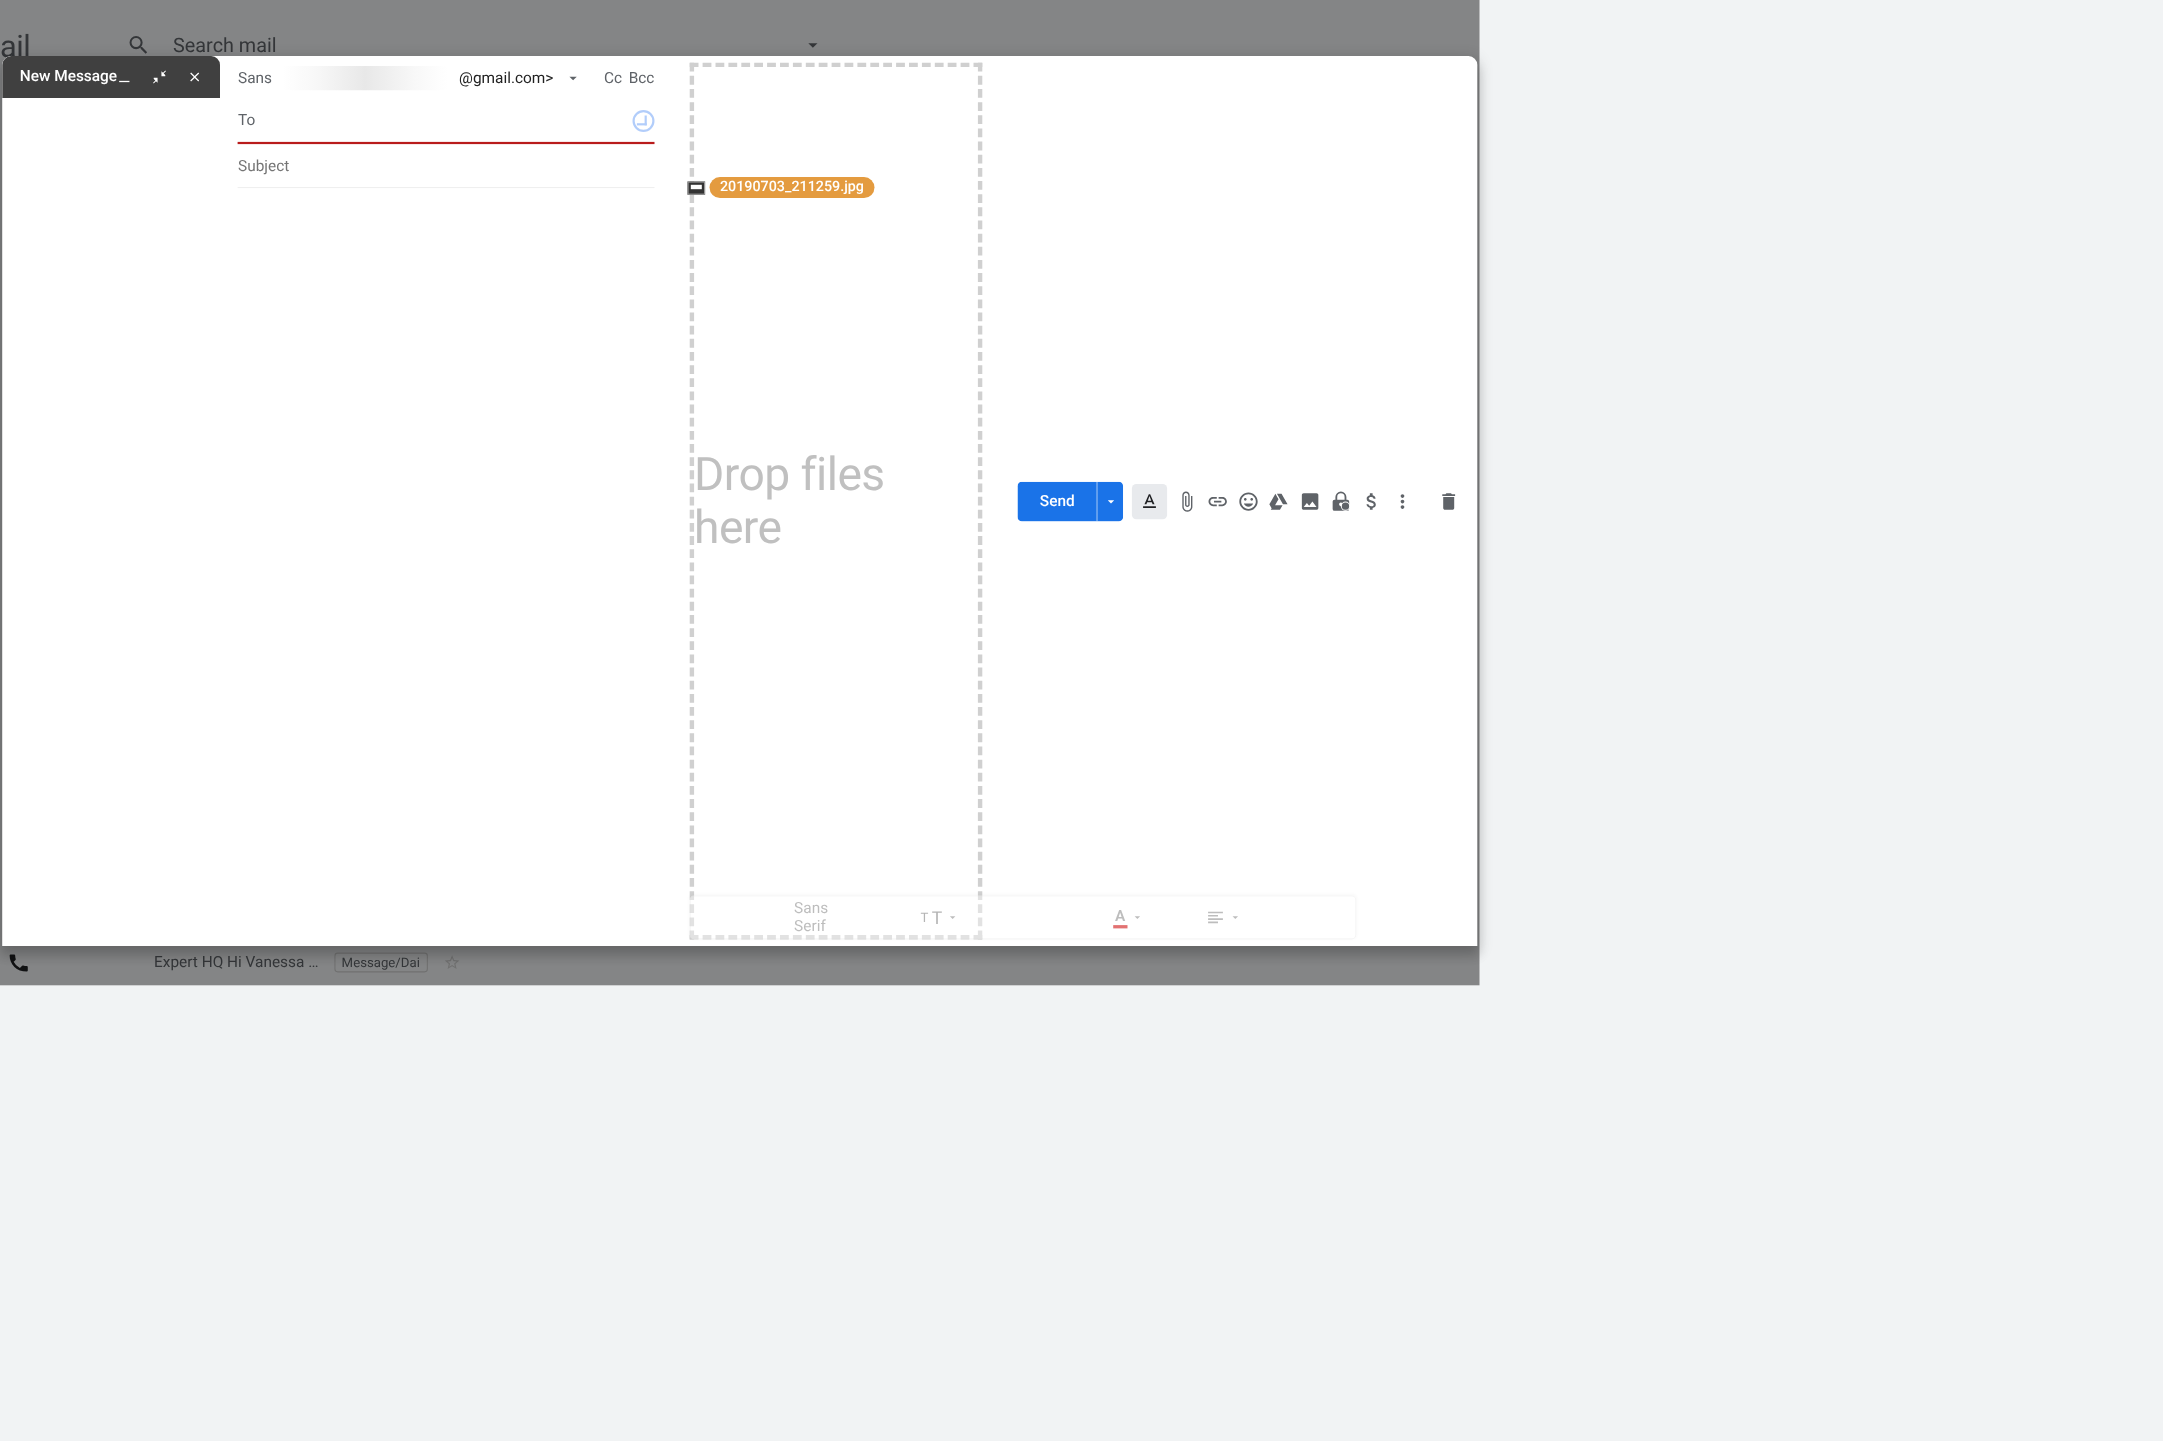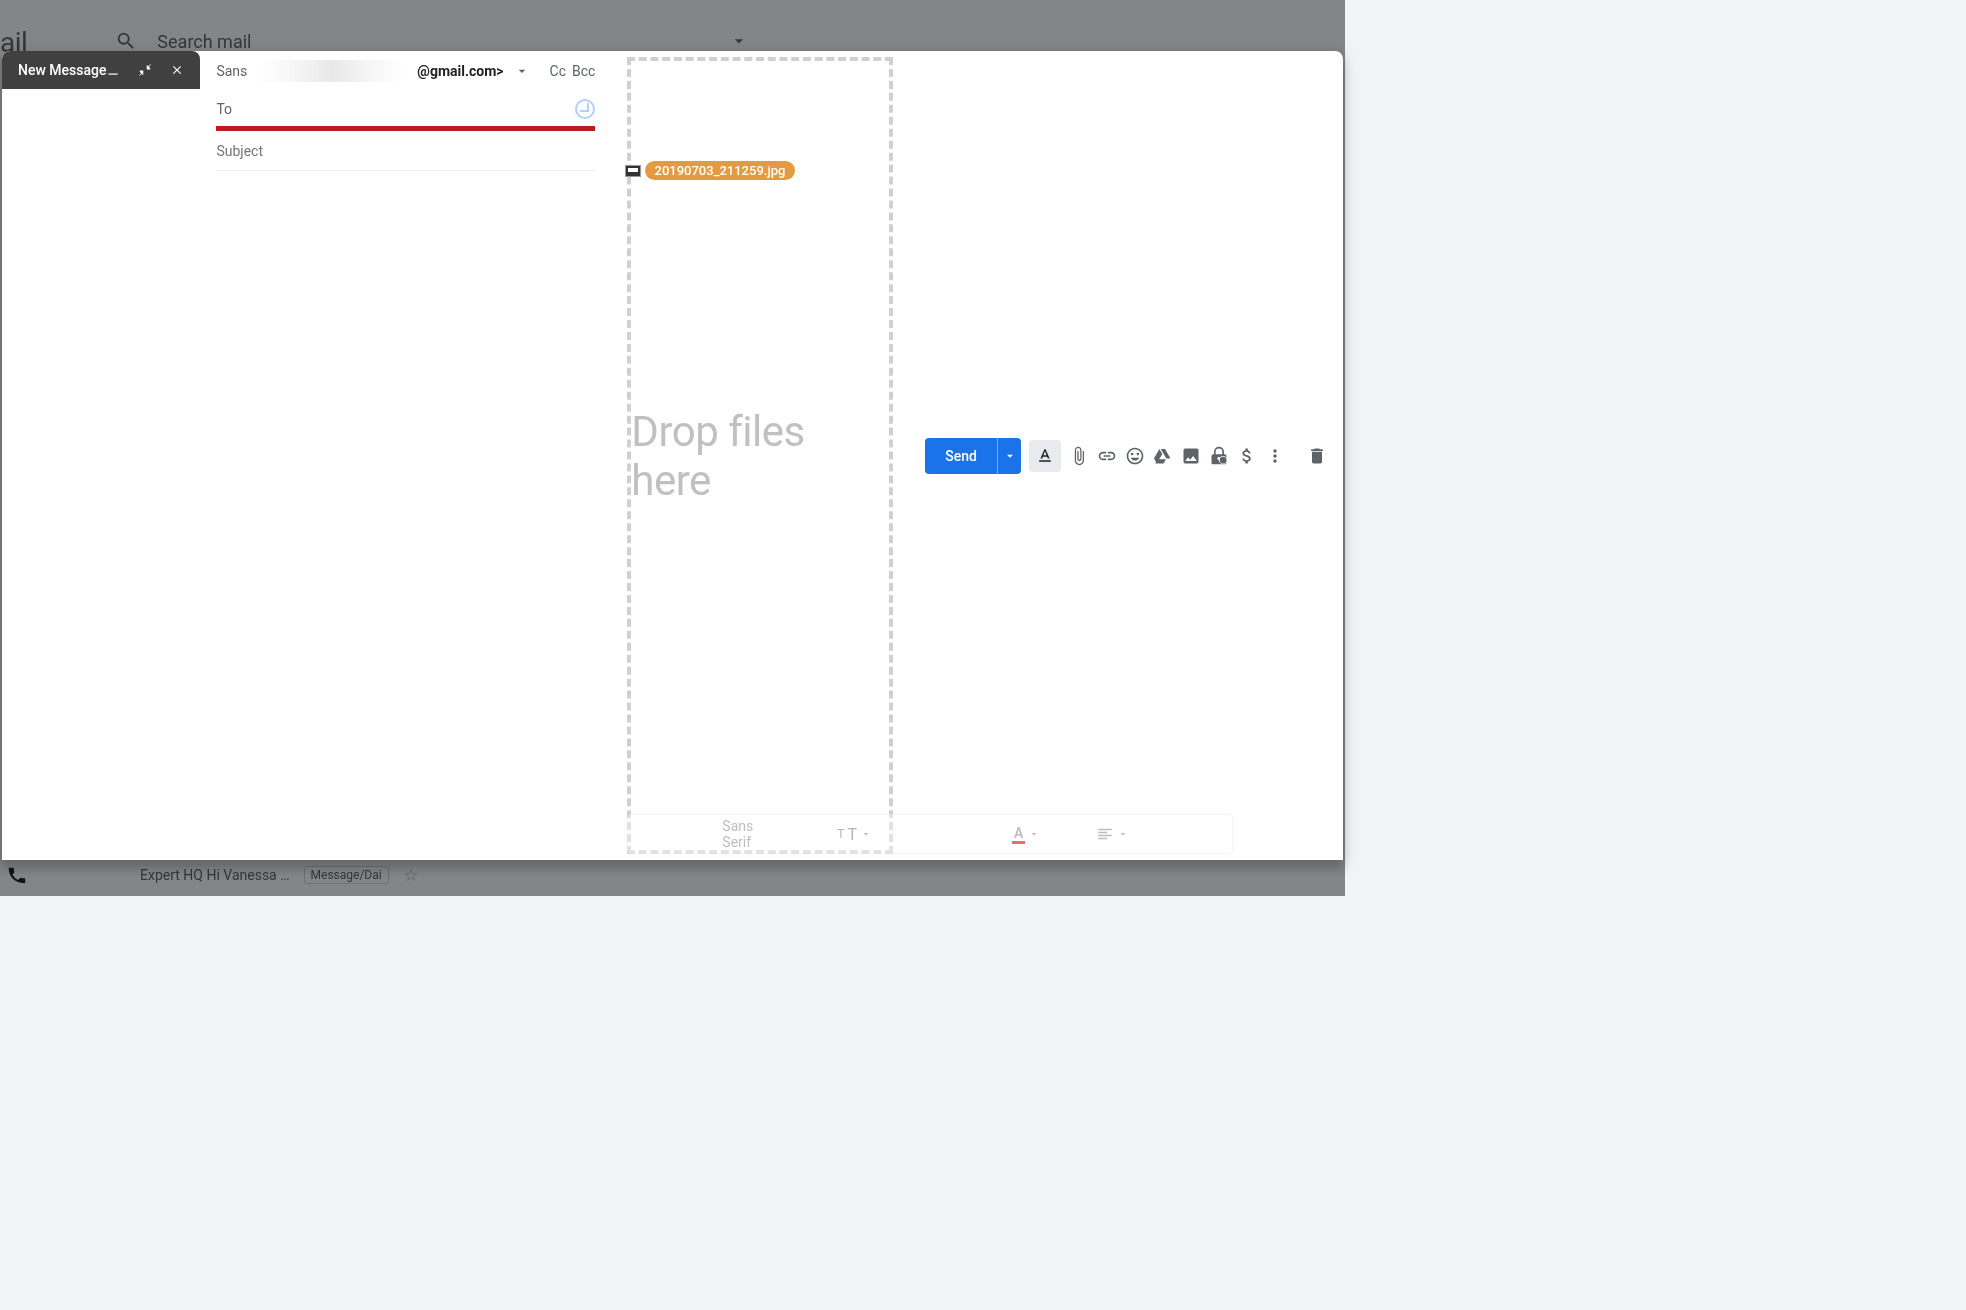--- a/index.html
+++ b/index.html
@@ -17,24 +17,24 @@
     .bg-phone { position: absolute; left: 6px; bottom: 10px; width: 22px; height:22px; fill:#202124; }
     
     
     .compose { position: absolute; top: 36px; left: 2px; right: 2px; bottom: 36px; background: white; border-radius: 8px 8px 0 0; box-shadow: 0 8px 10px 1px rgba(0,0,0,.14),0 3px 14px 2px rgba(0,0,0,.12); z-index: 10; display: flex; flex-direction: row; overflow: hidden; margin-top: 15px; }
     .compose-header { background: #404040; color: white; height: 38px; display: flex; align-items: center; padding: 0 16px; border-radius: 8px 8px 0 0; }
     .compose-title { font-size: 14px; font-weight: 500; flex: 1; }
     .compose-controls { display: flex; gap: 18px; align-items: center; }
     .compose-controls svg { width: 14px; height: 14px; fill: white; cursor: pointer; }
     
     .fields { padding: 0 16px; }
-    .field-row { display: flex; align-items: center; min-height: 40px; border-bottom: 5px solid #b91c1c; font-size: 14px; color: #5f6368; gap: 10px; }
+    .field-row { display: flex; align-items: center; min-height: 40px; border-bottom: 2px solid #b91c1c; font-size: 14px; color: #5f6368; gap: 10px; }
     .field-row.from { border-bottom: none; height: 38px; }
     .from-masked { width: 150px; height: 22px; background: linear-gradient(to right, #fff 0%, #f8f8f8 20%, #e8e8e8 50%, #f8f8f8 80%, #fff 100%); border-radius: 2px; }
-    .from-domain { color: #222; font-weight: bold; }
+    .from-domain { color: #222; }
     .from-arrow { width: 16px; height: 16px; fill: #5f6368; }
     .spacer { flex: 1; }
     .ccbcc { display: flex; gap: 6px; font-size: 14px; color: #5f6368; }
     .ccbcc span { cursor: pointer; }
     .to-input { flex: 1; border: none; outline: none; font-size: 14px; background: transparent; }
     .timer-icon { width: 20px; height: 20px; border: 2px solid #4285f4; border-radius: 50%; display:flex; align-items:center; justify-content:center; opacity:.4; }
     .timer-icon::after { content:""; width:7px; height:7px; border-right:2px solid #4285f4; border-bottom:2px solid #4285f4; transform: translate(-1px,-1px); }
     .subject-row { border-bottom: 1px solid #efefef; }
     .subject-input { flex:1; border:none; outline:none; font-size:14px; color:#404040; background:transparent; }
     

